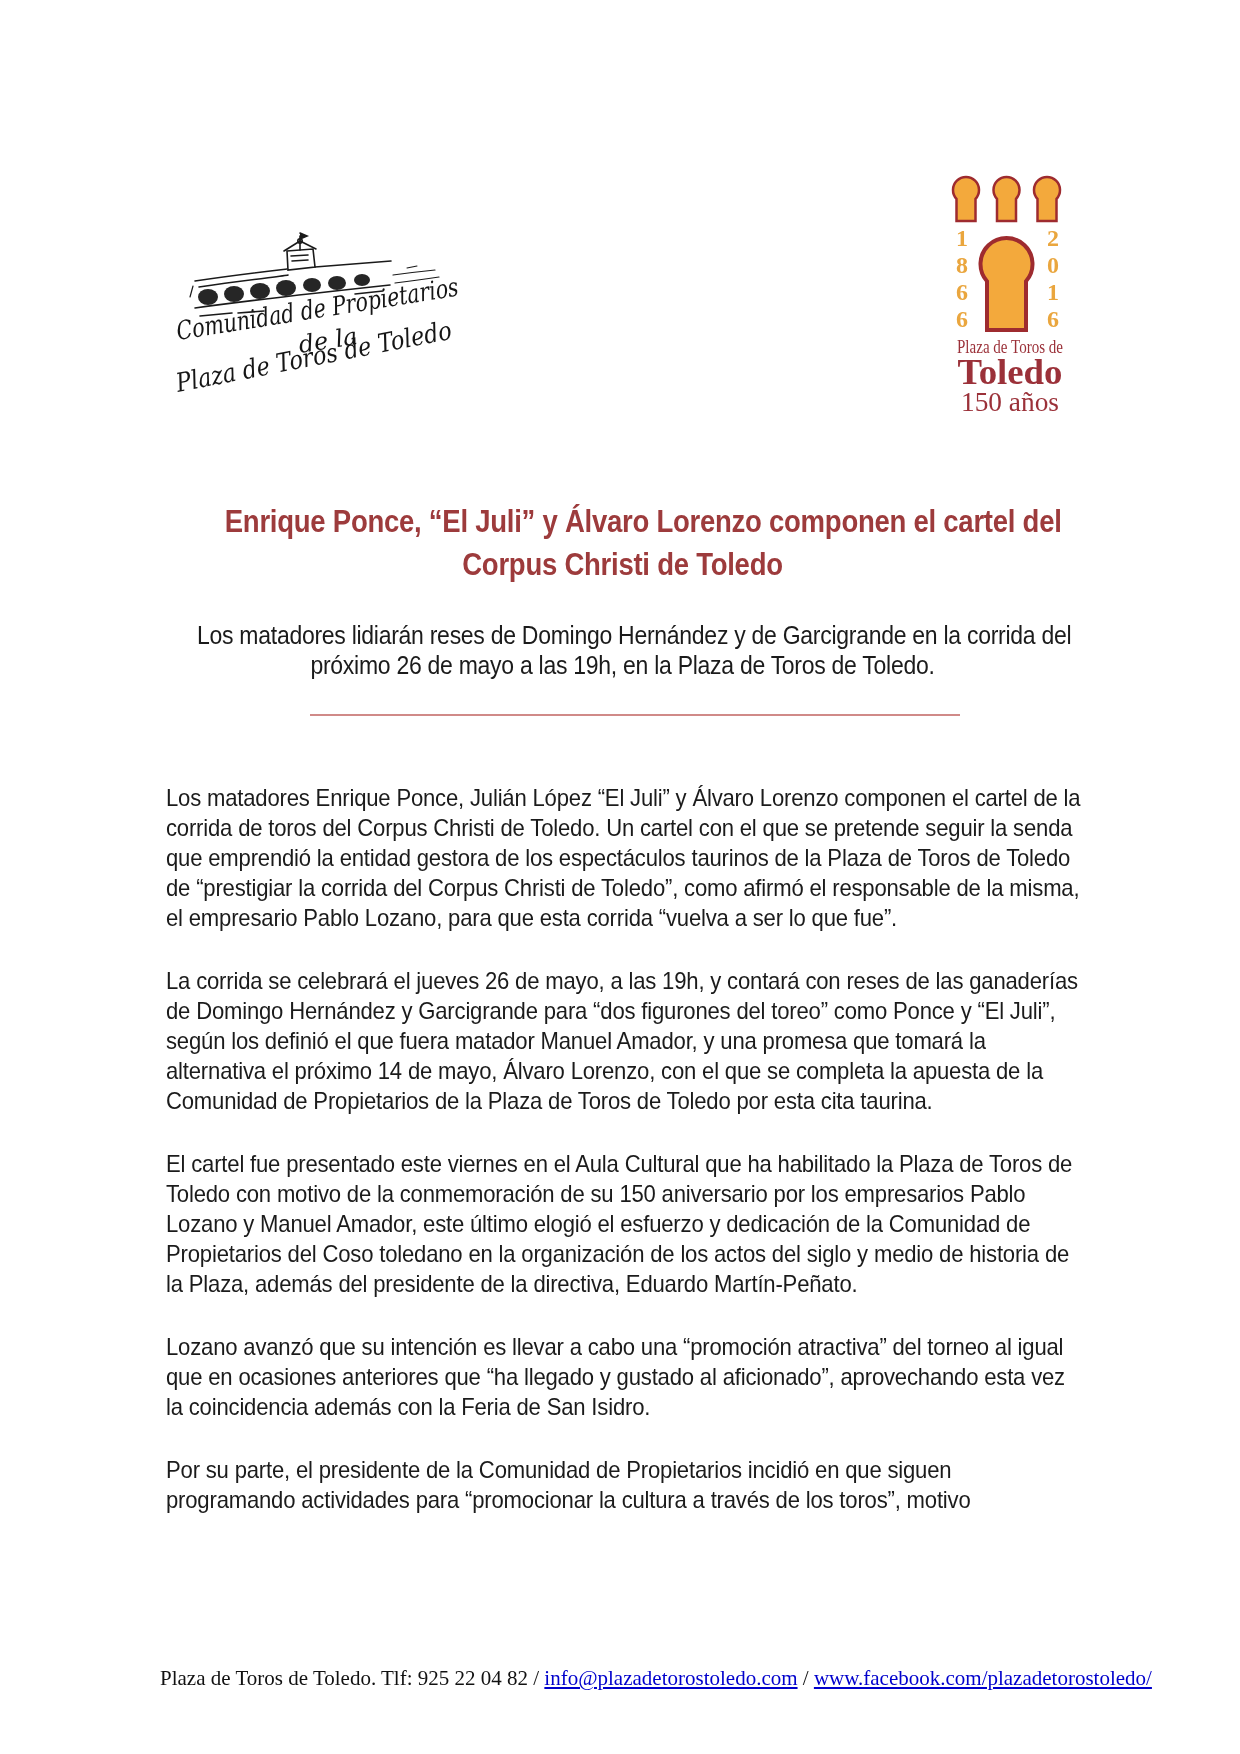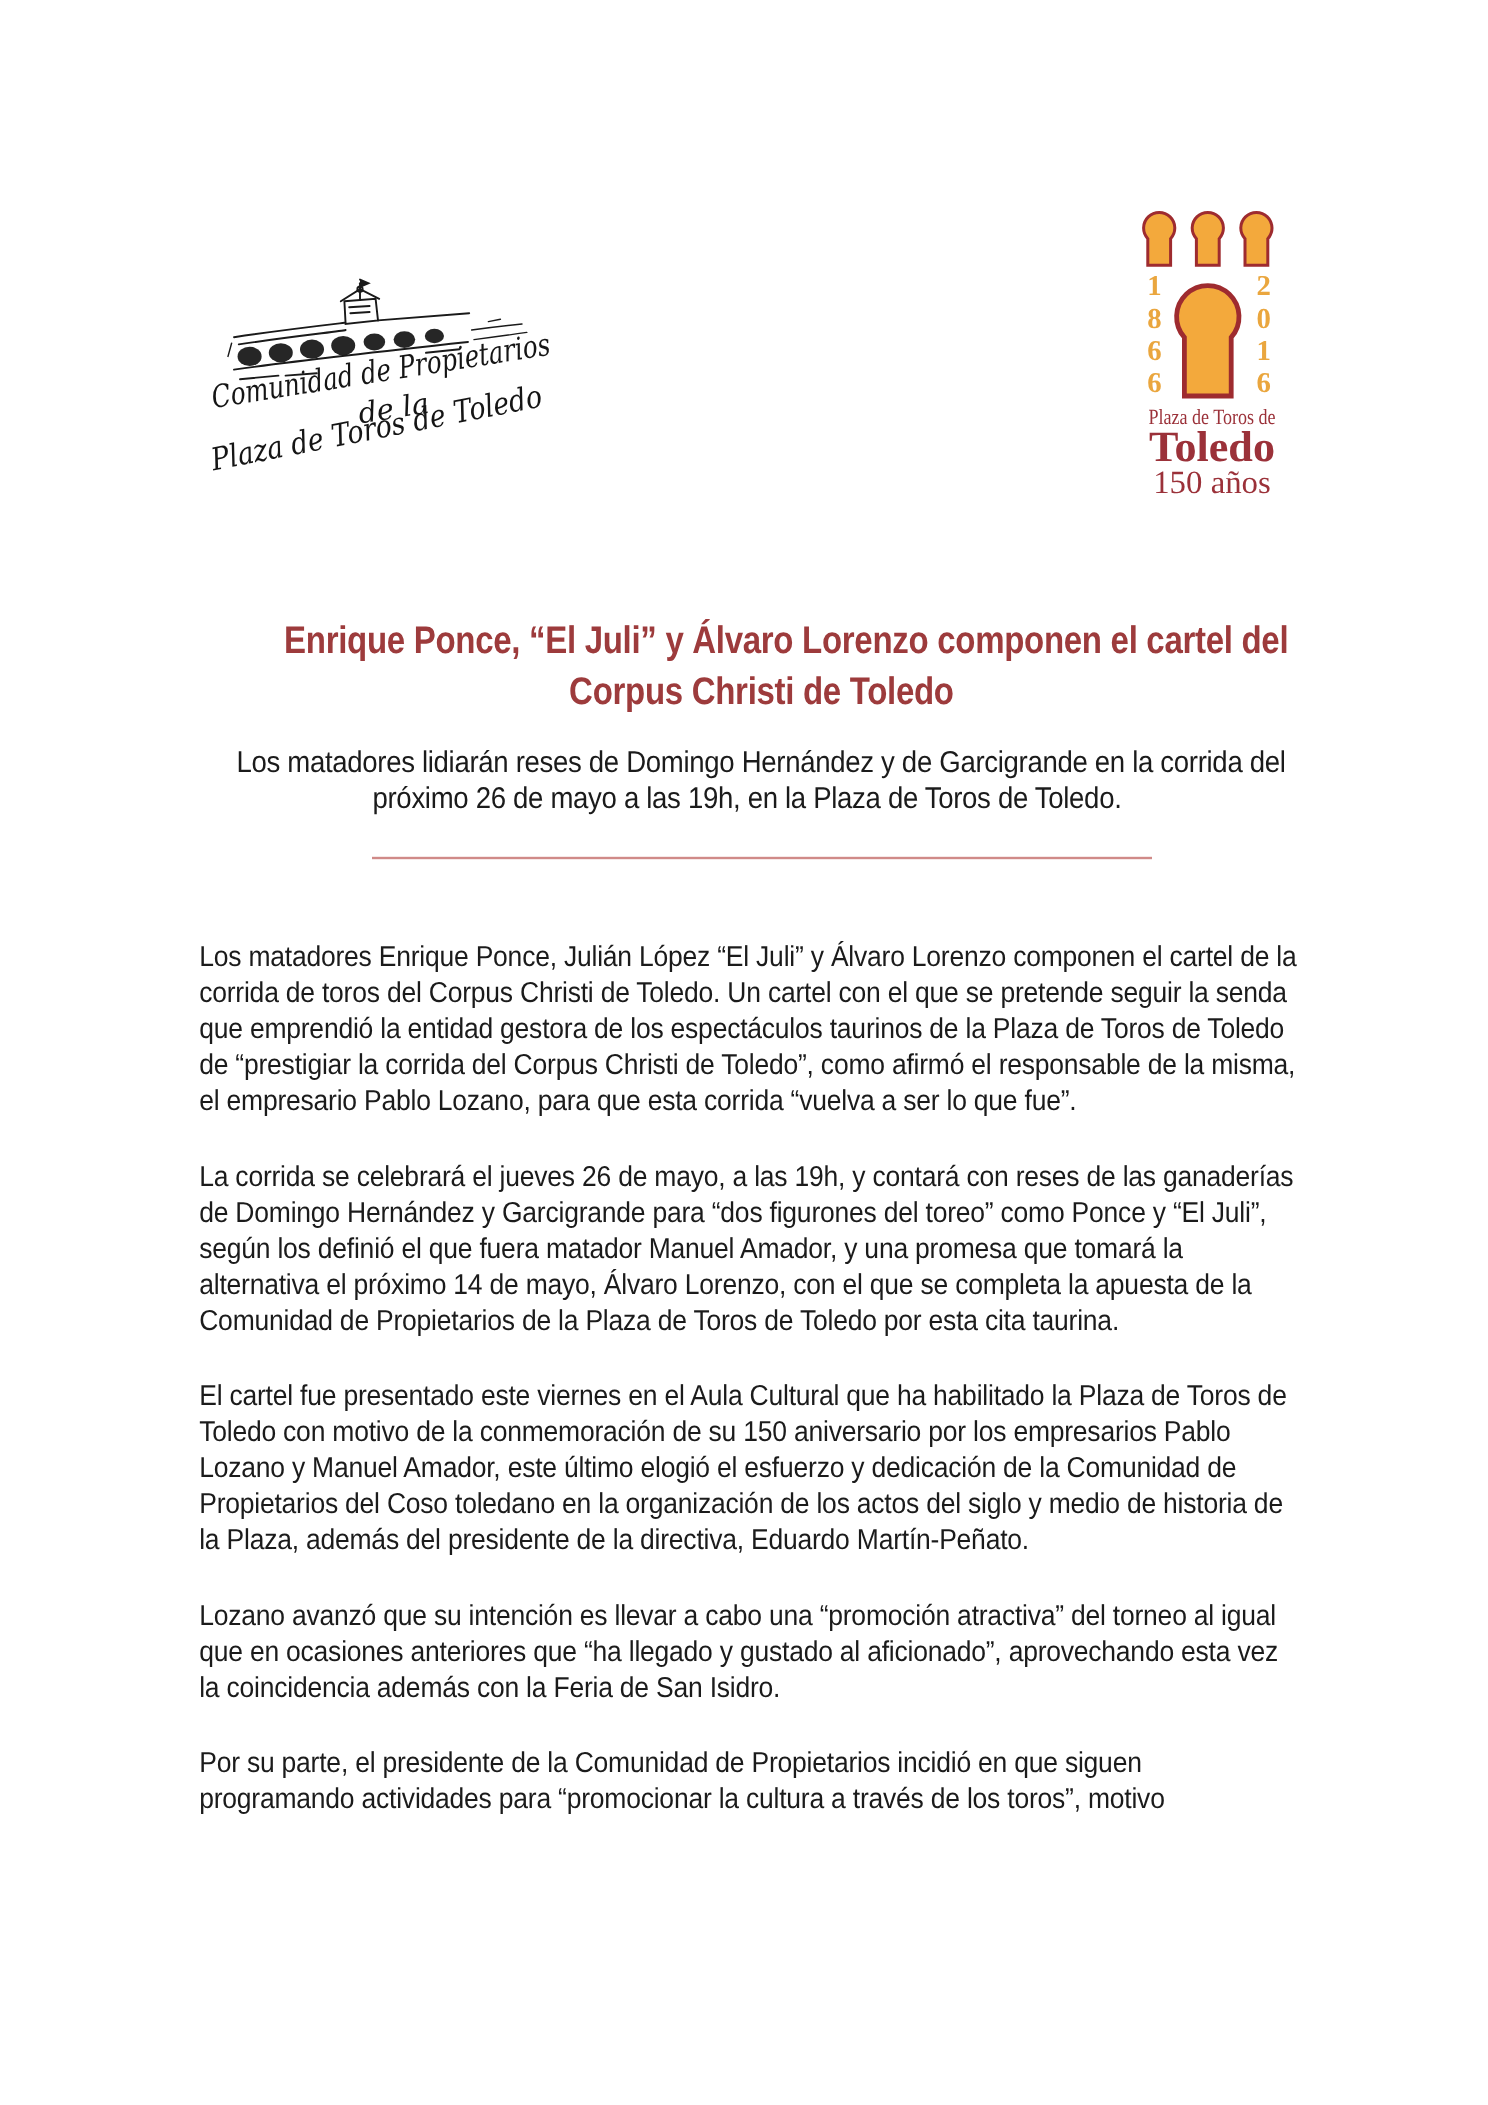--- a/index.html
+++ b/index.html
@@ -115,34 +115,35 @@
       <text x="108" y="157">6</text>
     </g>
 
     <g fill="#9b3139" font-family="Liberation Serif, serif" text-anchor="middle">
       <text x="65" y="183" font-size="18" textLength="106" lengthAdjust="spacingAndGlyphs">Plaza de Toros de</text>
       <text x="65" y="214" font-size="36" font-weight="700" textLength="105" lengthAdjust="spacingAndGlyphs">Toledo</text>
       <text x="65" y="241" font-size="27" textLength="98" lengthAdjust="spacingAndGlyphs">150 años</text>
     </g>
   </svg>
 
-  <h1 class="title-block" style="margin:12px; font-size:inherit;">
+  <h1 class="title-block" style="margin:0; font-size:inherit;">
     <span class="title-line">Enrique Ponce, “El Juli” y Álvaro Lorenzo componen el cartel del</span>
     <span class="title-line">Corpus Christi de Toledo</span>
   </h1>
 
   <div class="subtitle-block">
     <span class="subtitle-line">Los matadores lidiarán reses de Domingo Hernández y de Garcigrande en la corrida del</span>
     <span class="subtitle-line">próximo 26 de mayo a las 19h, en la Plaza de Toros de Toledo.</span>
   </div>
 
   <div class="divider"></div>
 
   <div class="body-text">
     <p>Los matadores Enrique Ponce, Julián López “El Juli” y Álvaro Lorenzo componen el cartel de la corrida de toros del Corpus Christi de Toledo. Un cartel con el que se pretende seguir la senda que emprendió la entidad gestora de los espectáculos taurinos de la Plaza de Toros de Toledo de “prestigiar la corrida del Corpus Christi de Toledo”, como afirmó el responsable de la misma, el empresario Pablo Lozano, para que esta corrida “vuelva a ser lo que fue”.</p>
     <p>La corrida se celebrará el jueves 26 de mayo, a las 19h, y contará con reses de las ganaderías de Domingo Hernández y Garcigrande para “dos figurones del toreo” como Ponce y “El Juli”, según los definió el que fuera matador Manuel Amador, y una promesa que tomará la alternativa el próximo 14 de mayo, Álvaro Lorenzo, con el que se completa la apuesta de la Comunidad de Propietarios de la Plaza de Toros de Toledo por esta cita taurina.</p>
     <p>El cartel fue presentado este viernes en el Aula Cultural que ha habilitado la Plaza de Toros de Toledo con motivo de la conmemoración de su 150 aniversario por los empresarios Pablo Lozano y Manuel Amador, este último elogió el esfuerzo y dedicación de la Comunidad de Propietarios del Coso toledano en la organización de los actos del siglo y medio de historia de la Plaza, además del presidente de la directiva, Eduardo Martín-Peñato.</p>
     <p>Lozano avanzó que su intención es llevar a cabo una “promoción atractiva” del torneo al igual que en ocasiones anteriores que “ha llegado y gustado al aficionado”, aprovechando esta vez la coincidencia además con la Feria de San Isidro.</p>
     <p>Por su parte, el presidente de la Comunidad de Propietarios incidió en que siguen programando actividades para “promocionar la cultura a través de los toros”, motivo</p>
   </div>
 
+  <div class="footer"><span>Plaza de Toros de Toledo. Tlf: 925 22 04 82 / </span><a class="link">info@plazadetorostoledo.com</a><span> / </span><a class="link">www.facebook.com/plazadetorostoledo/</a></div>
 
 </div>
 
 </body></html>

